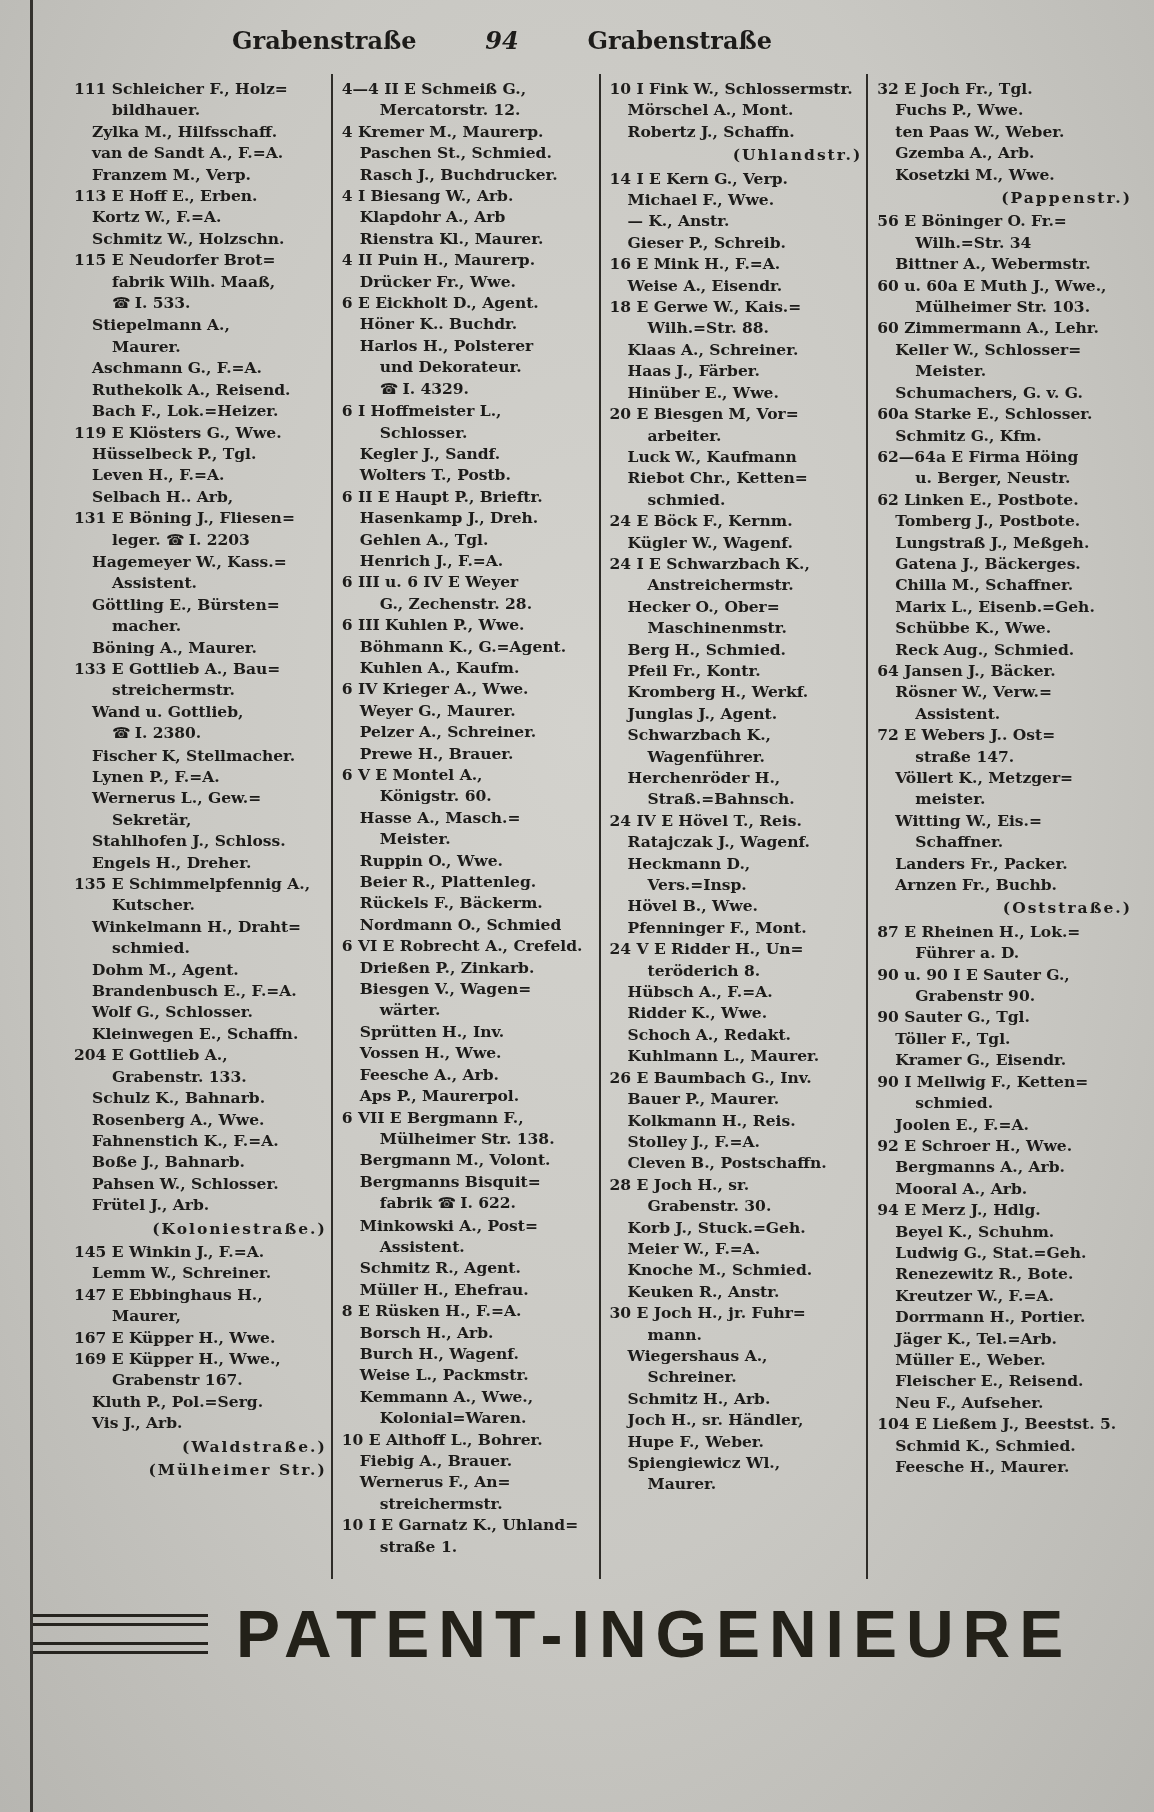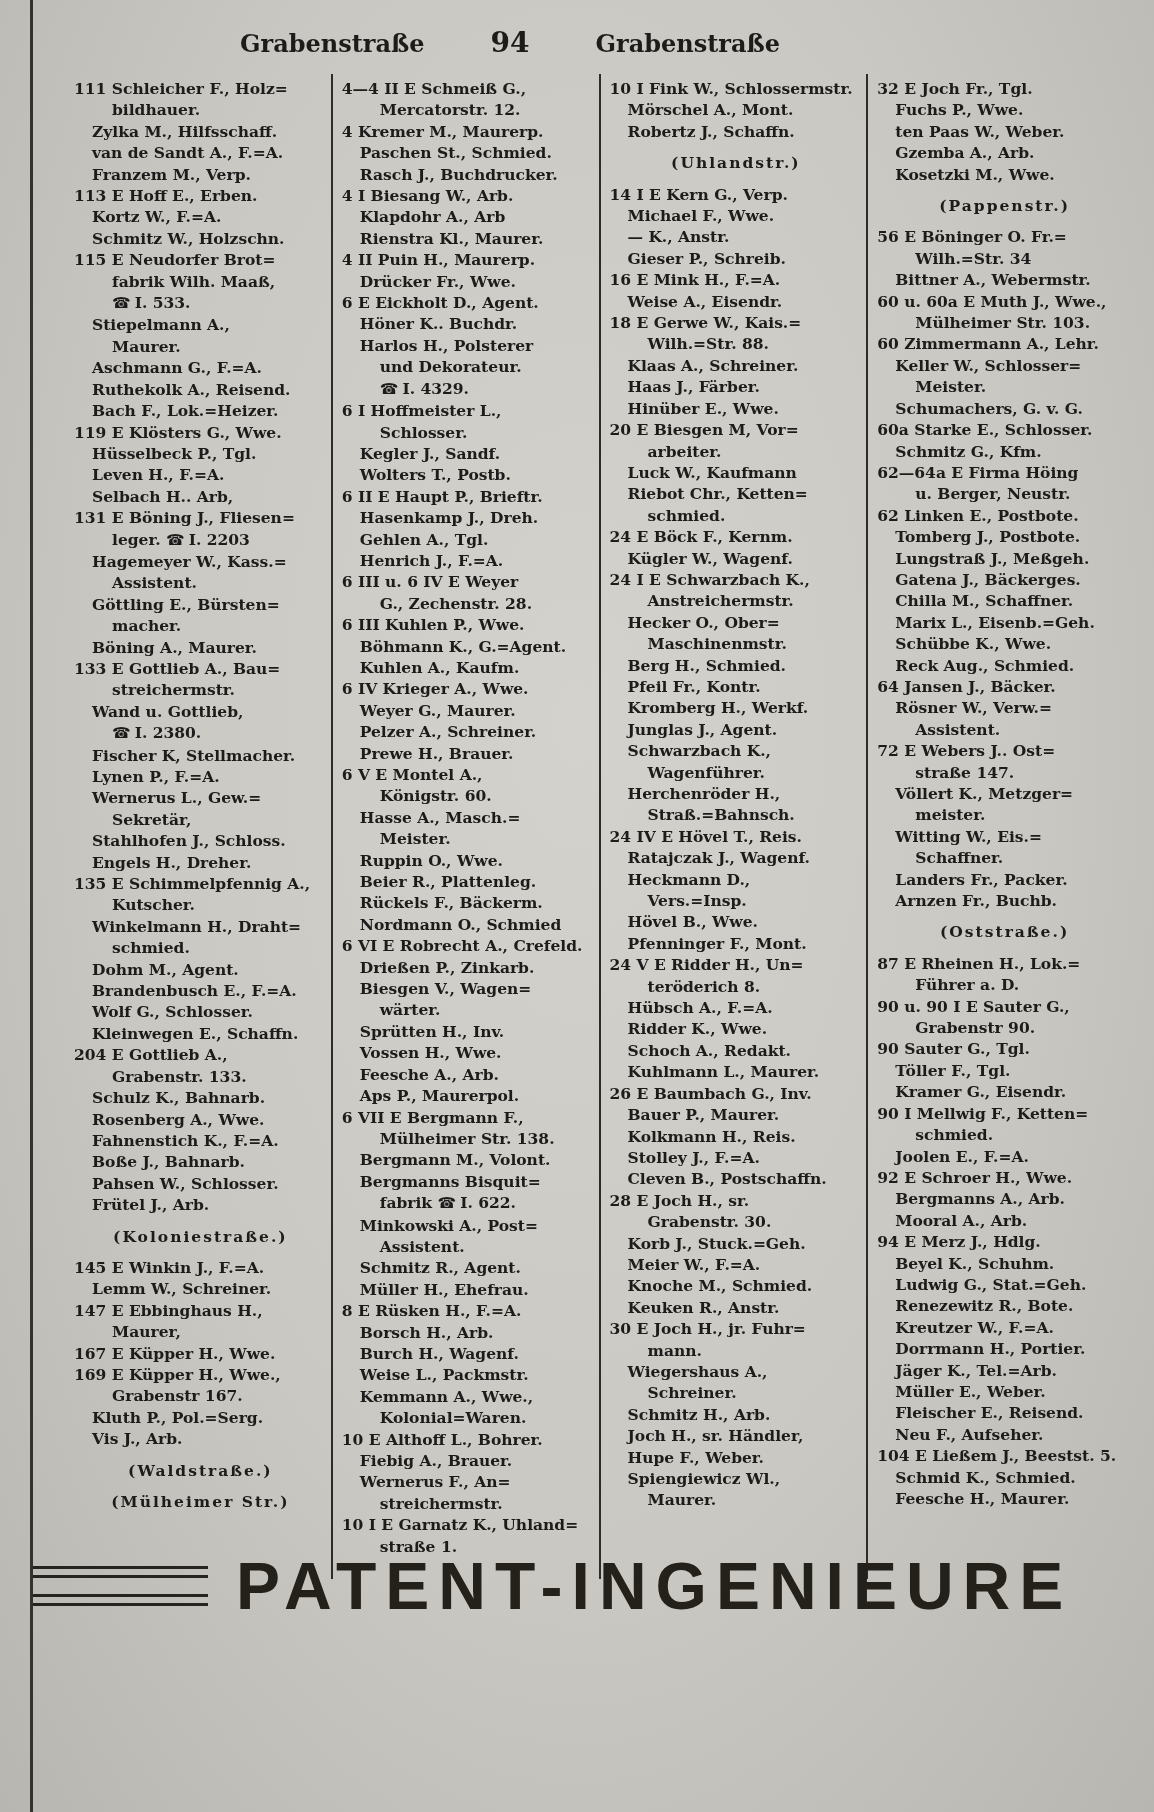--- a/index.html
+++ b/index.html
@@ -11,54 +11,54 @@
     width: 1154px; height: 1812px;
     overflow: hidden;
     background: radial-gradient(ellipse at 50% 40%, #d3d2cd 0%, #c9c8c3 55%, #b7b6b1 100%);
     color: var(--ink, #1d1c1a);
   }
   .edge-line {
     position: absolute; left: 30px; top: 0; bottom: 0;
     width: 3px; background: #34322e;
   }
   .header {
-    position: absolute; top: 26px; left: 240px; width: 540px;
+    position: absolute; top: 26px; left: 232px; width: 540px;
     display: flex; justify-content: space-between; align-items: baseline;
     font-weight: bold; font-size: 24px;
   }
-  .header .pagenum { font-size: 28px; }
+  .header .pagenum { font-size: 24px; font-style: italic; }
   .cols {
     position: absolute; top: 74px; left: 33px; right: 18px; height: 1505px;
     display: flex;
     padding-left: 32px;
   }
   .col {
     width: 25%; box-sizing: border-box;
     padding: 4px 4px 0 9px;
     border-right: 2px solid #2e2c28;
     overflow: hidden;
   }
   .col:last-child { border-right: none; }
   .line {
     font-size: 15.5px; line-height: 21.4px;
     font-weight: bold;
     white-space: nowrap;
   }
   .i1 { padding-left: 18px; }
   .i2 { padding-left: 38px; }
   .center {
-    text-align: center; padding-left: 0;
-    margin: 10px 0; letter-spacing: 2px; white-space: normal;
+    text-align: right; padding-left: 0;
+    margin: 2px 0; letter-spacing: 2px; white-space: normal;
   }
   .phone {
     font-family: "DejaVu Sans", sans-serif;
     font-size: 15px; margin-right: 4px;
   }
   .footer {
-    position: absolute; left: 33px; right: 30px; top: 1548px;
+    position: absolute; left: 33px; right: 30px; top: 1596px;
     display: flex; align-items: center;
   }
   .rules { width: 175px; margin-right: 28px; }
   .dl {
     height: 6px;
     border-top: 3px solid #26241f;
     border-bottom: 3px solid #26241f;
     margin: 16px 0;
   }
   .banner {

